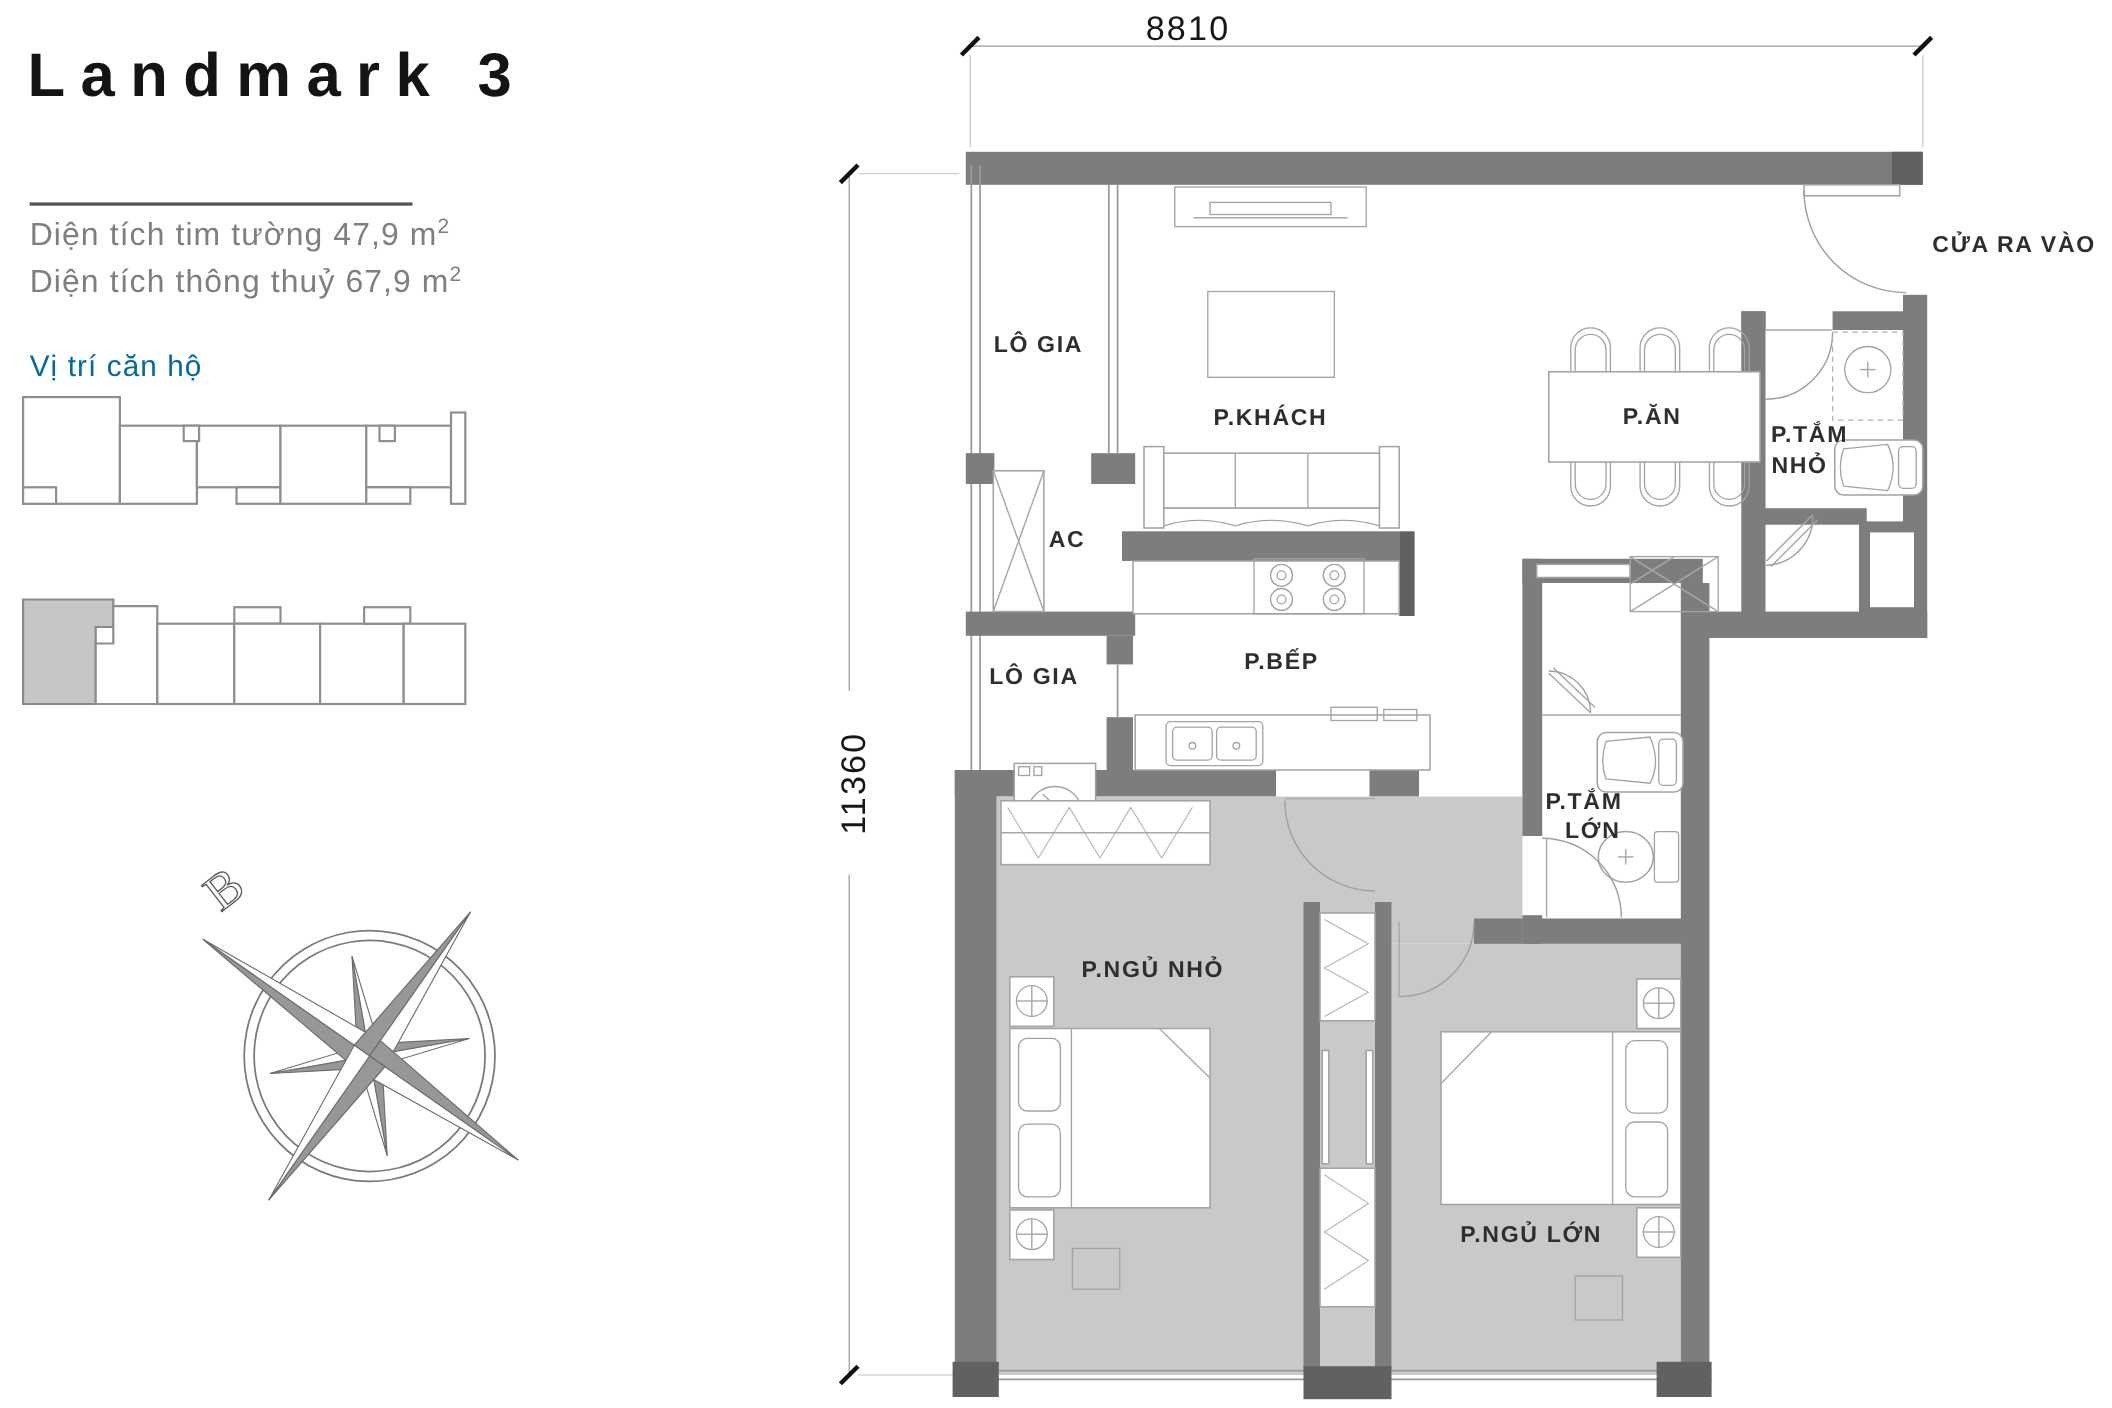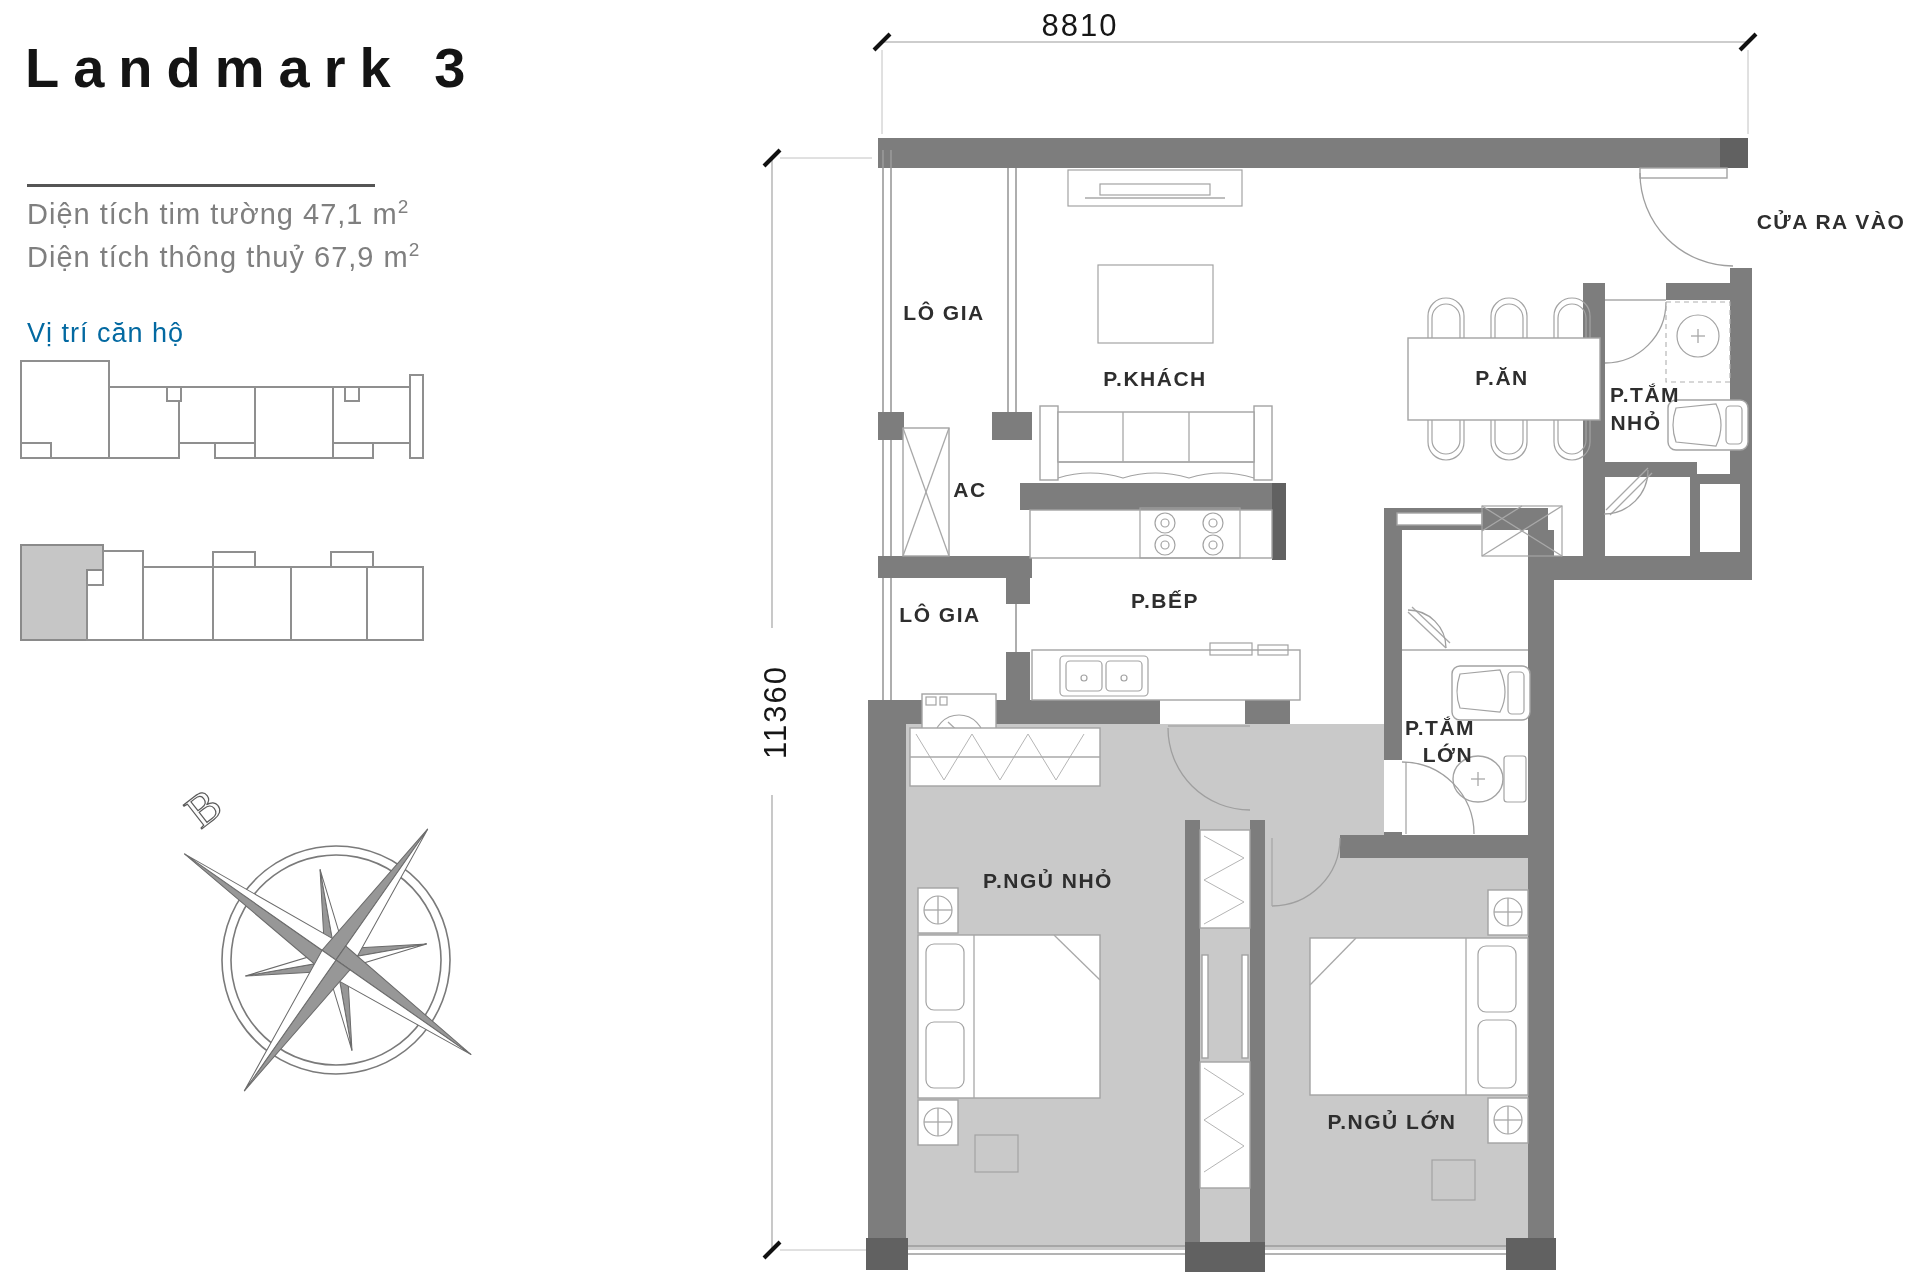--- a/index.html
+++ b/index.html
@@ -40,21 +40,21 @@
   .armL{fill:#ffffff;stroke:#6b6b6b;stroke-width:1;}
   .bletter{font:400 46px "Liberation Serif",serif;fill:#fcfcfc;stroke:#5a5a5a;stroke-width:1.2;}
 </style>
 </head>
 <body>
 
 <div id="stage">
 
   <div class="abs" id="title">Landmark 3</div>
   <div class="abs" id="divider"></div>
-  <div class="abs areaLine" id="area1"><span>Diện tích tim tường 47,1 m</span><sup>2</sup></div>
+  <div class="abs areaLine" id="area1"><span>Diện tích tim tường 47,9 m</span><sup>2</sup></div>
   <div class="abs areaLine" id="area2"><span>Diện tích thông thuỷ 67,9 m</span><sup>2</sup></div>
   <div class="abs" id="loclabel">Vị trí căn hộ</div>
 
   <svg style="left:15px;top:355px;" width="410" height="295" viewBox="0 0 410 295">
 
     <rect class="fp" x="6" y="6" width="88" height="97"></rect>
     <rect class="fp" x="6" y="88" width="30" height="15"></rect>
     <rect class="fp" x="94" y="32" width="70" height="71"></rect>
     <rect class="fp" x="164" y="32" width="76" height="56"></rect>
     <rect class="fp" x="200" y="88" width="40" height="15"></rect>

